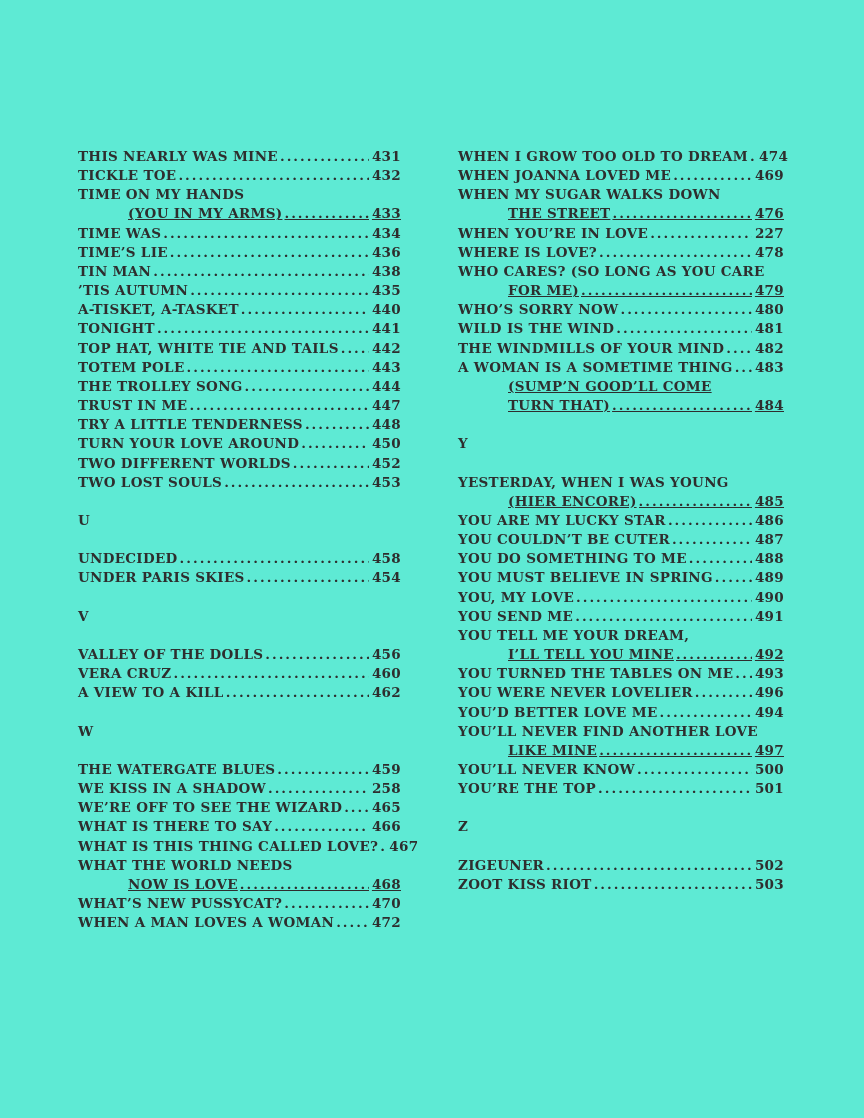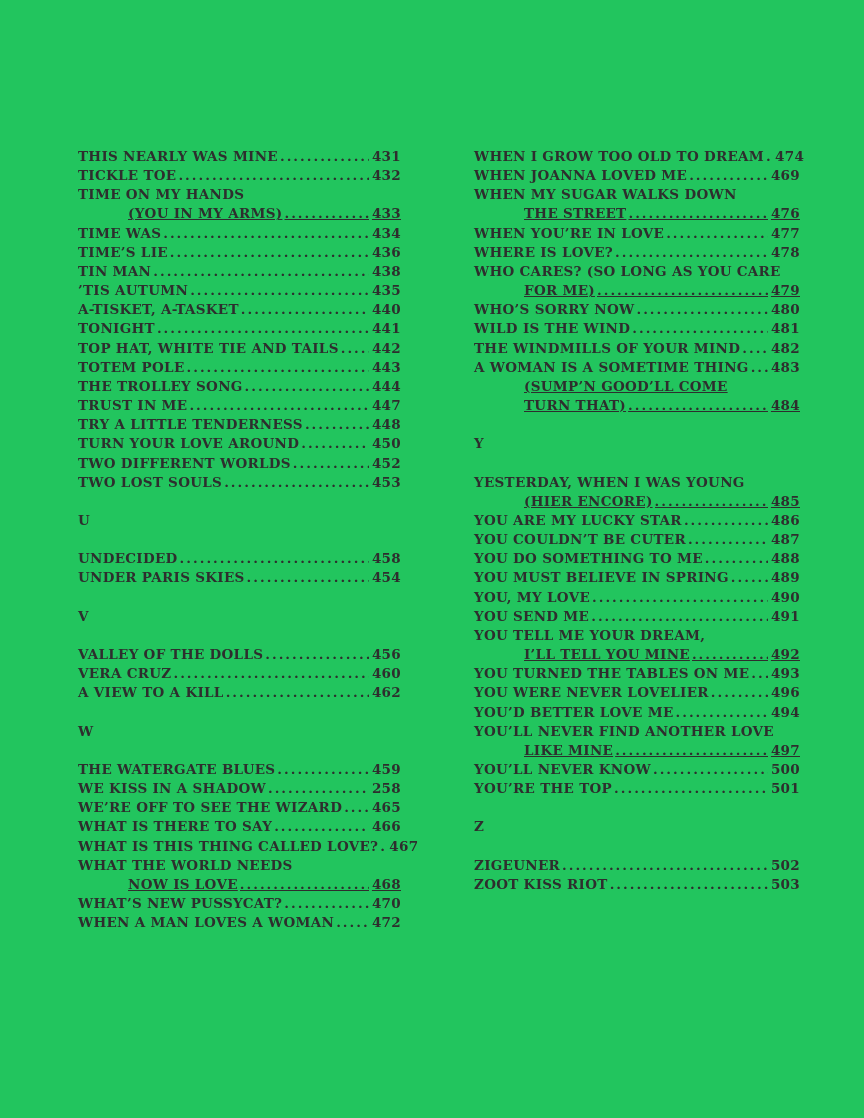--- a/index.html
+++ b/index.html
@@ -11,28 +11,28 @@
     height: 1118px;
     background: #ffffff;
     position: relative;
     font-family: "DejaVu Serif", serif;
     color: #2e2e2e;
     overflow: hidden;
   }
   .page {
     position: absolute;
     inset: 0;
-    background: #22c55e;
+    background: #5eead4;
   }
   .col {
     position: absolute;
     top: 147px;
   }
   .col-left  { left: 78px;  width: 323px; }
-  .col-right { left: 458px; width: 326px; margin-left: 16px; }
+  .col-right { left: 458px; width: 326px; }
 
   .row {
     display: flex;
     align-items: baseline;
     line-height: 19.15px;
     font-size: 13.5px;
     font-weight: 700;
     letter-spacing: 0.3px;
     white-space: nowrap;
   }
@@ -306,21 +306,21 @@
         <div class="row indent">
           <span class="title">THE STREET</span>
           <span class="leader"></span>
           <span class="pagenum">476</span>
         </div>
       </div>
       <div class="entry">
         <div class="row">
           <span class="title">WHEN YOU’RE IN LOVE</span>
           <span class="leader"></span>
-          <span class="pagenum">477</span>
+          <span class="pagenum">227</span>
         </div>
       </div>
       <div class="entry">
         <div class="row">
           <span class="title">WHERE IS LOVE?</span>
           <span class="leader"></span>
           <span class="pagenum">478</span>
         </div>
       </div>
       <div class="entry">

